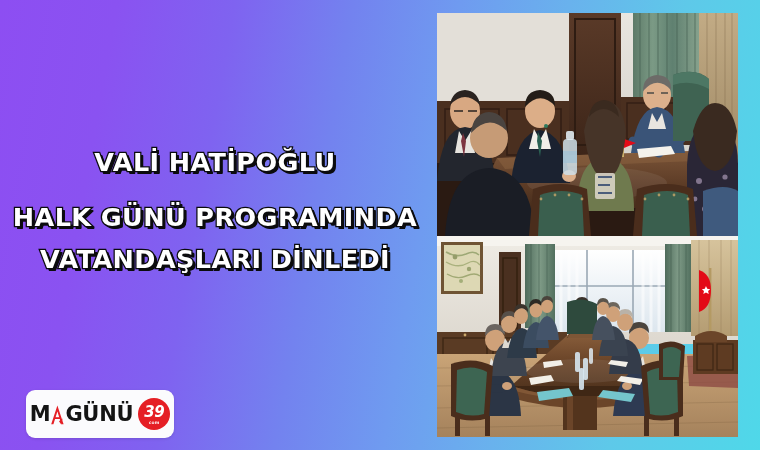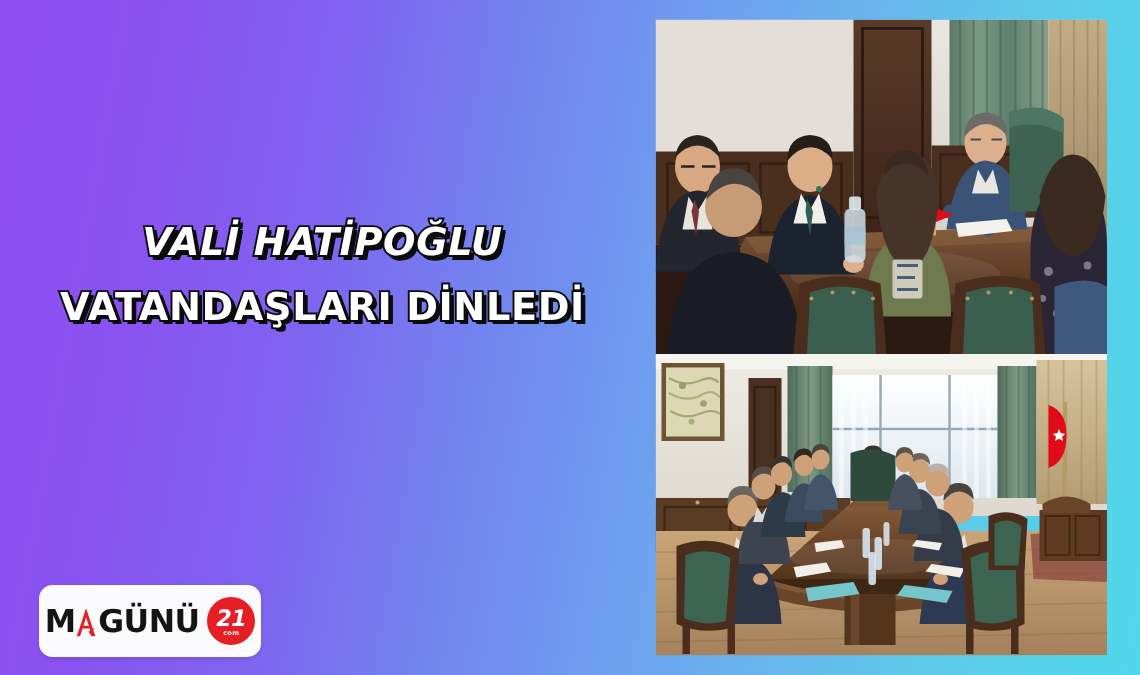--- a/index.html
+++ b/index.html
@@ -43,21 +43,21 @@
     line-height:1.0;
     color:#ffffff;
     -webkit-text-stroke:2.6px #0b0b0d;
     paint-order: stroke fill;
     text-shadow:
       3px 3px 0 #0b0b0d,
       3px 2px 0 #0b0b0d,
       2px 3px 0 #0b0b0d;
     white-space:nowrap;
   }
-  #headline .l1 { margin-bottom:17px;font-style:italic; }
+  #headline .l1 { margin-bottom:29px; }
   #headline .l2 { margin-bottom:17px; }
   #headline .l3 { }
 
   
   #logo-card {
     position:absolute;
     left:26px; bottom:12px;
     width:148px; height:48px;
     background:#fbfbfd;
     border-radius:9px;
@@ -137,37 +137,38 @@
 
   .ph-svg { display:block; width:100%; height:100%; }
 </style>
 </head>
 <body>
 
 <div id="stage">
 
   <div id="headline">
     <span class="hl l1">VALİ HATİPOĞLU</span>
+    <span class="hl l2">HALK GÜNÜ PROGRAMINDA</span>
     <span class="hl l3">VATANDAŞLARI DİNLEDİ</span>
   </div>
 
   <div id="logo-card">
     <span class="logo-word">
       <span>M</span>
       <span class="logo-a">
         <svg width="15" height="20" viewBox="0 0 15 20">
           <path d="M7.4 0.5 L13.6 19.2 L11.4 19.2 L7.4 6.6 L3.4 19.2 L1.2 19.2 Z" fill="#E51F25"></path>
           <path d="M4.2 12.2 L10.6 12.2 L10.6 14.0 L4.2 14.0 Z" fill="#E51F25"></path>
           <path d="M9.0 16.2 L12.6 13.6 L11.2 19.4 Z" fill="#E51F25"></path>
         </svg>
       </span>
       <span>GÜNÜ</span>
     </span>
     <span class="badge">
-      <span class="b23">21</span>
+      <span class="b23">39</span>
       <span class="bsub">com</span>
     </span>
   </div>
 
   <div id="photos">
 
     <div class="photo" id="photo-top">
       <svg class="ph-svg" viewBox="0 0 301 223" preserveAspectRatio="none">
         <defs>
           <linearGradient id="wallG" x1="0" y1="0" x2="0" y2="1">

